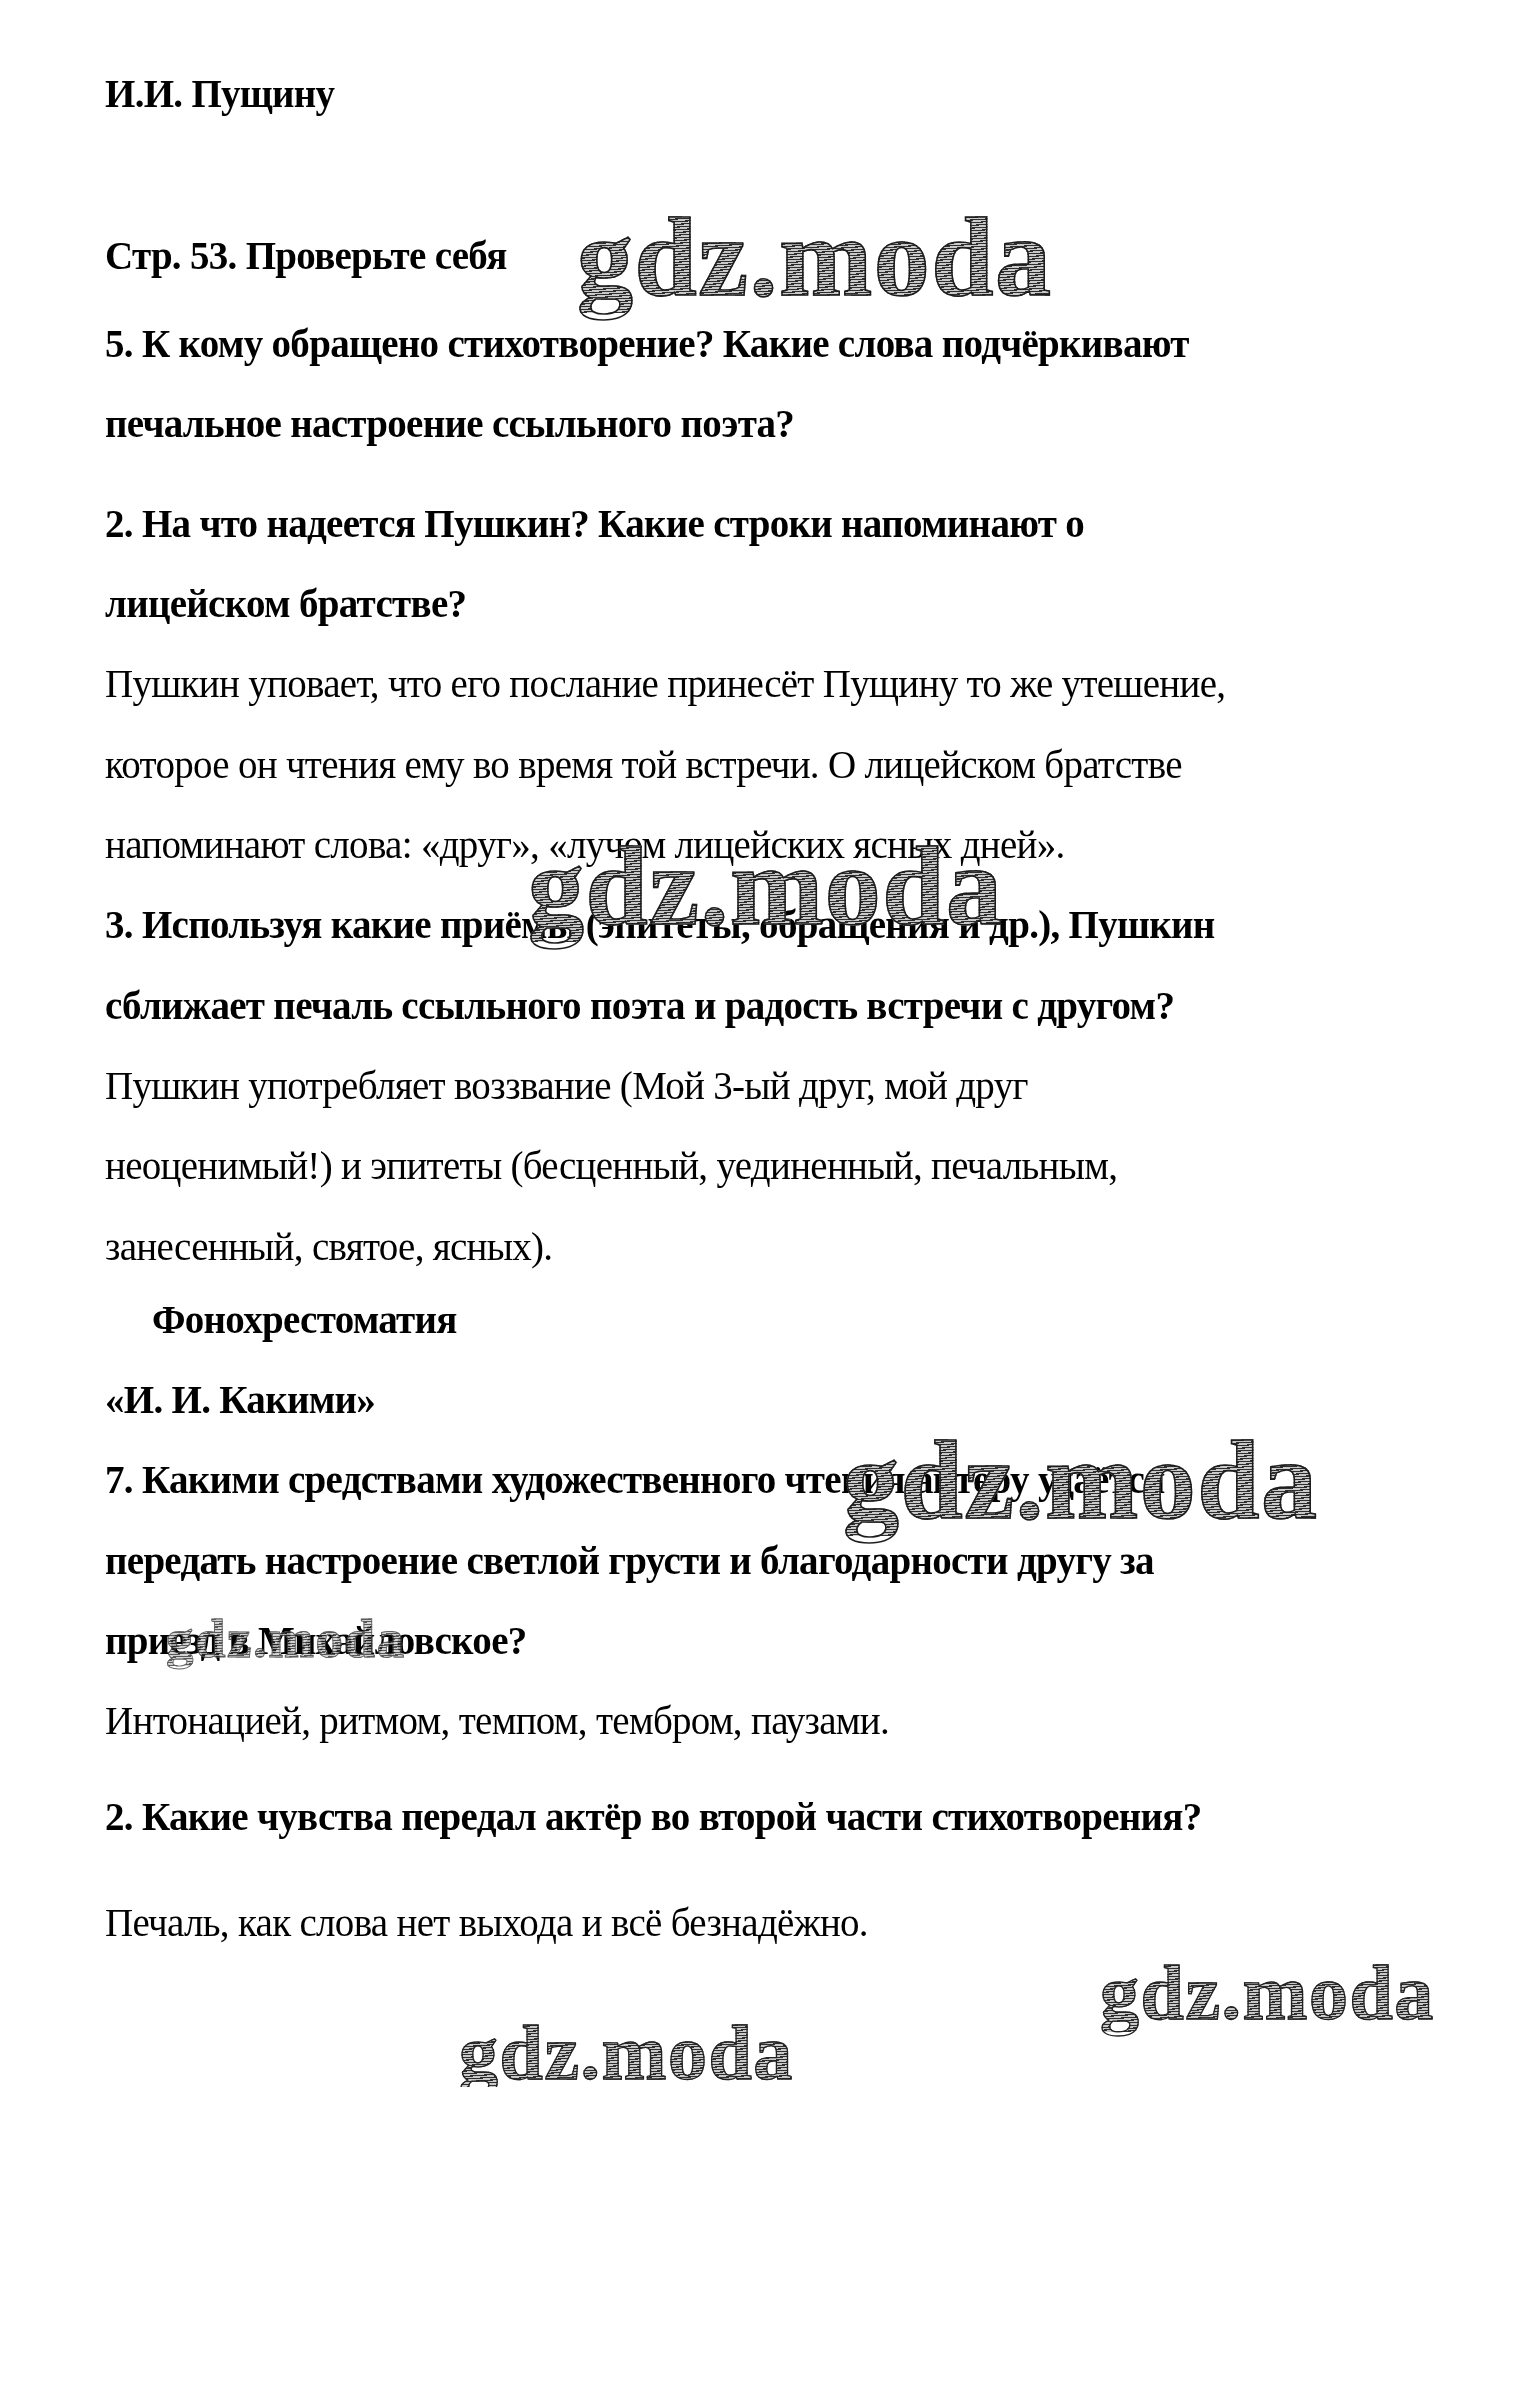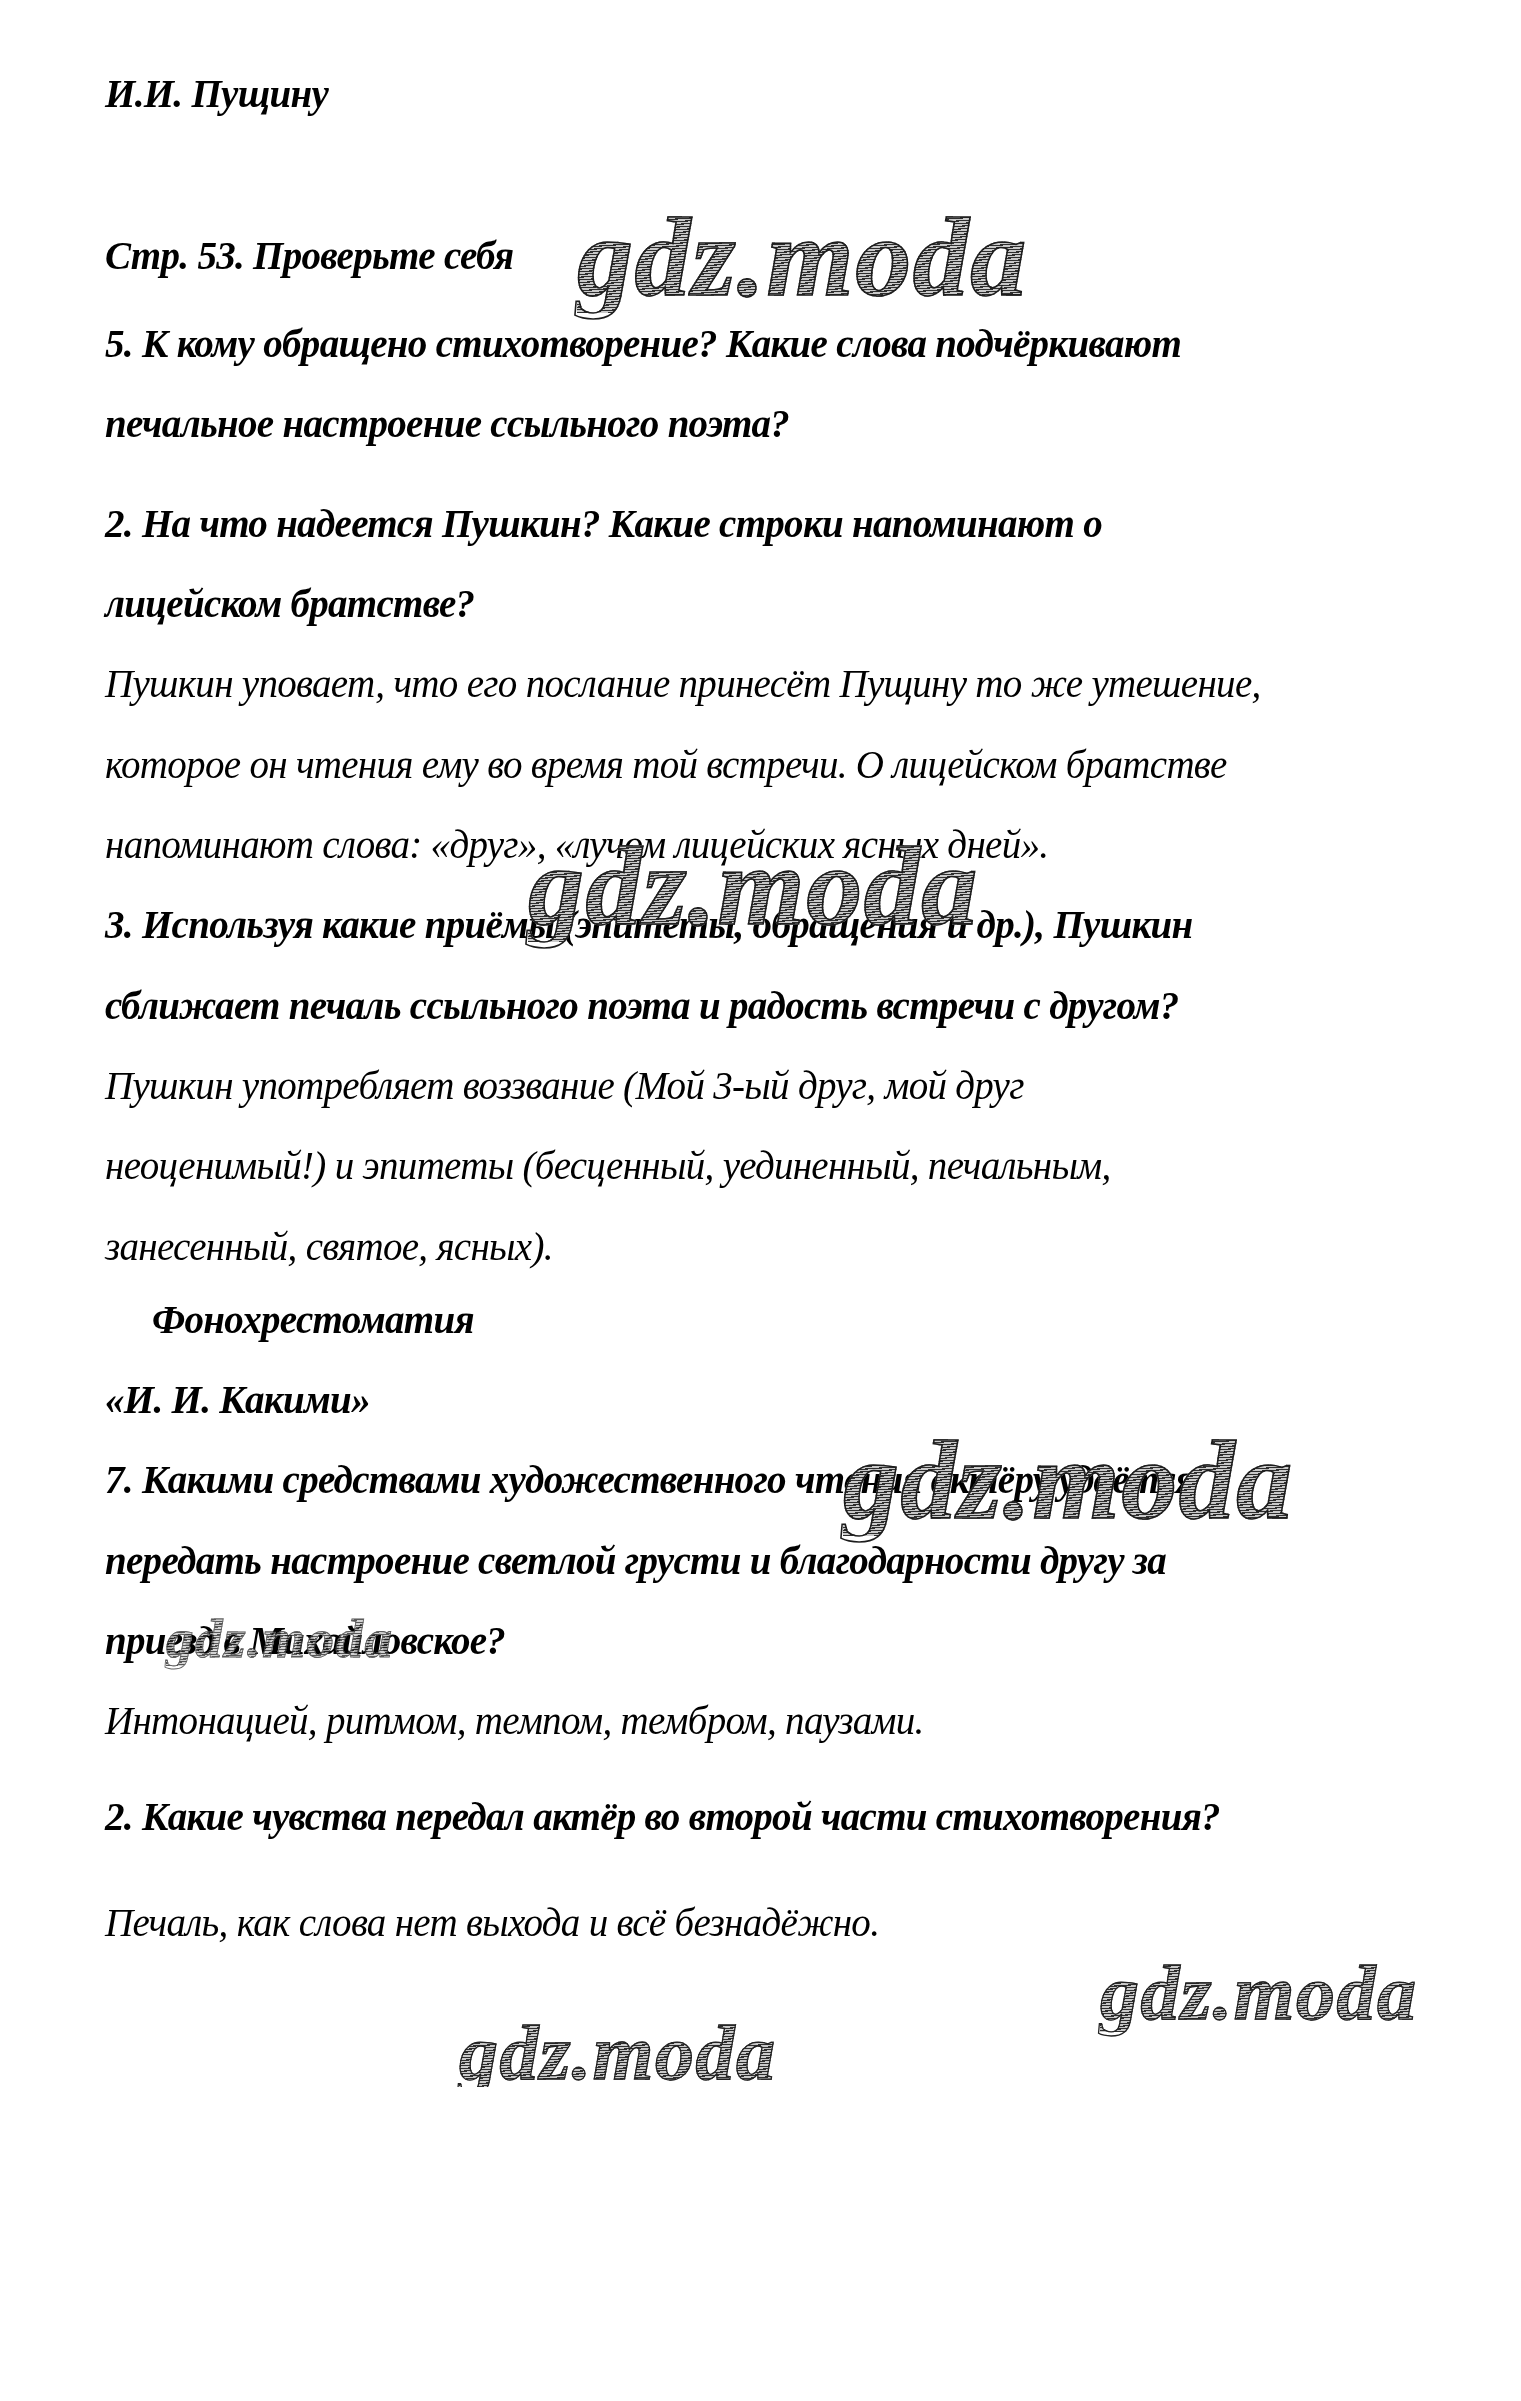--- a/index.html
+++ b/index.html
@@ -10,21 +10,20 @@
   .page {
     position: relative;
     width: 1521px;
     height: 2087px;
     background: #ffffff;
     overflow: hidden;
     font-family: "Liberation Serif", "DejaVu Serif", serif;
     color: #000000;
     box-sizing: border-box;
     padding: 54px 97px 10px 105px;
-    font-style: italic;
   }
   .txt {
     white-space: pre-line;
     font-size: 39px;
     line-height: 2.06;
     letter-spacing: -0.7px;
     margin: 0;
     max-width: 1341px;
   }
   .bold { font-weight: bold; }

